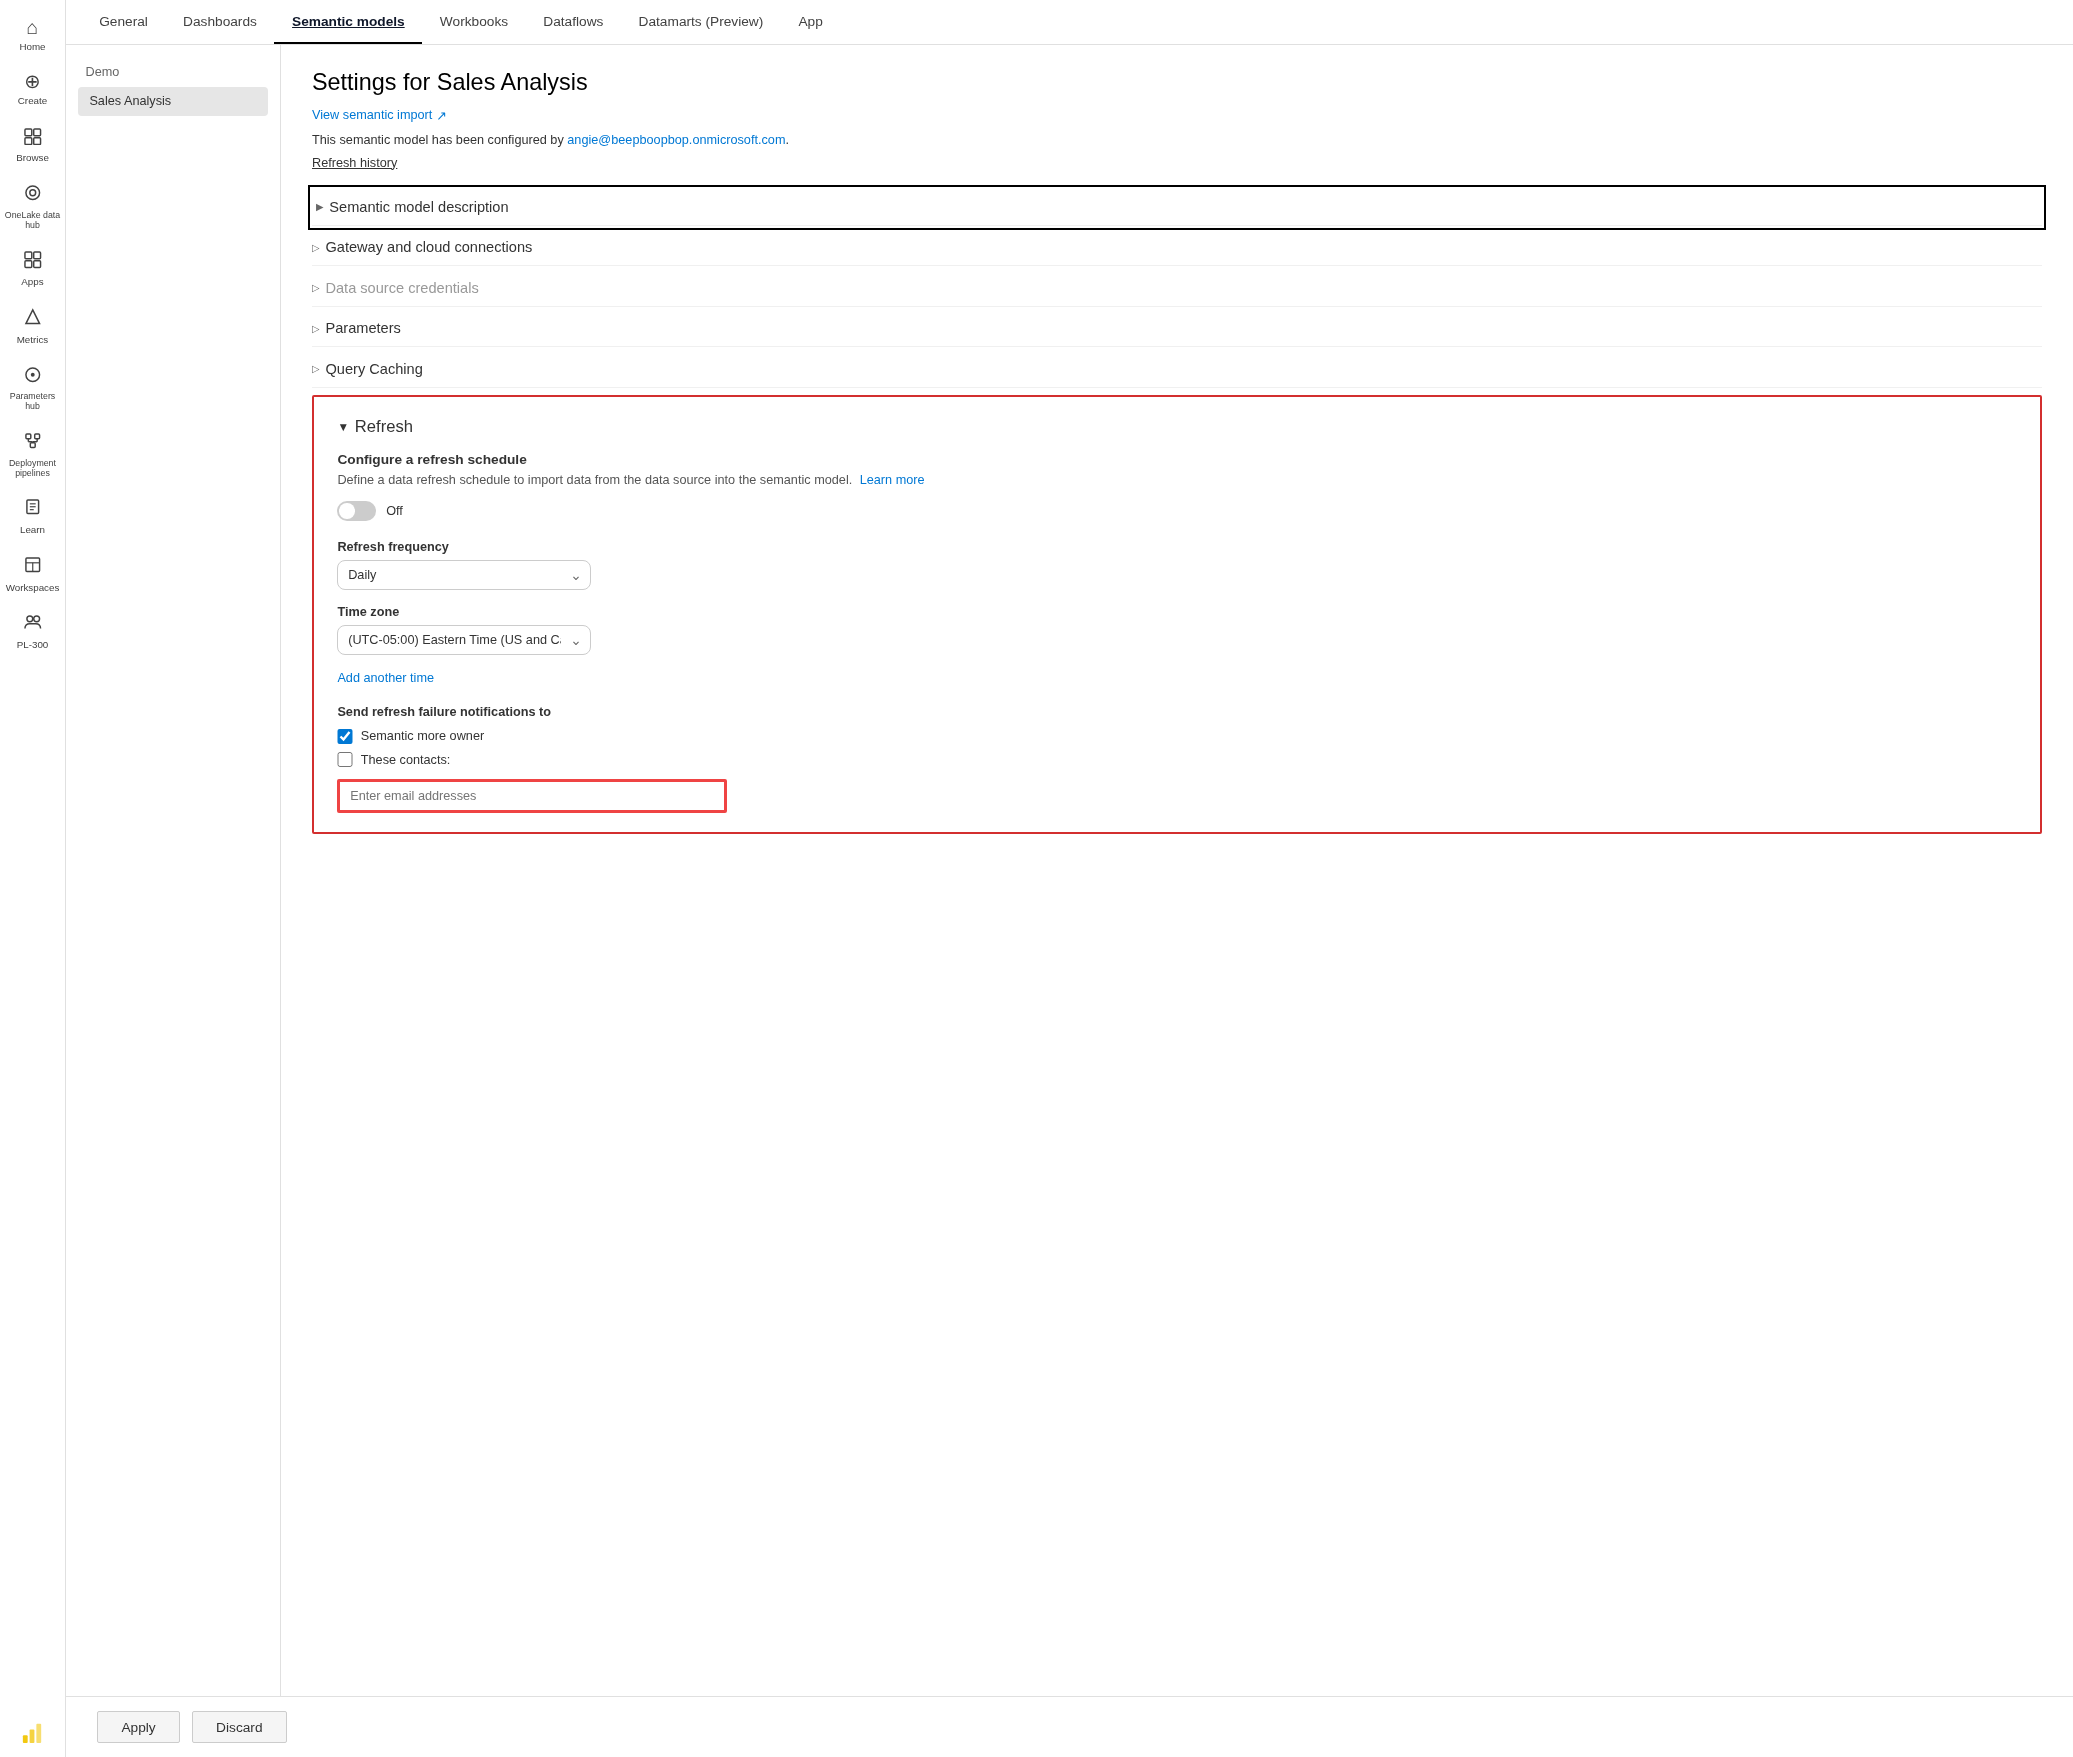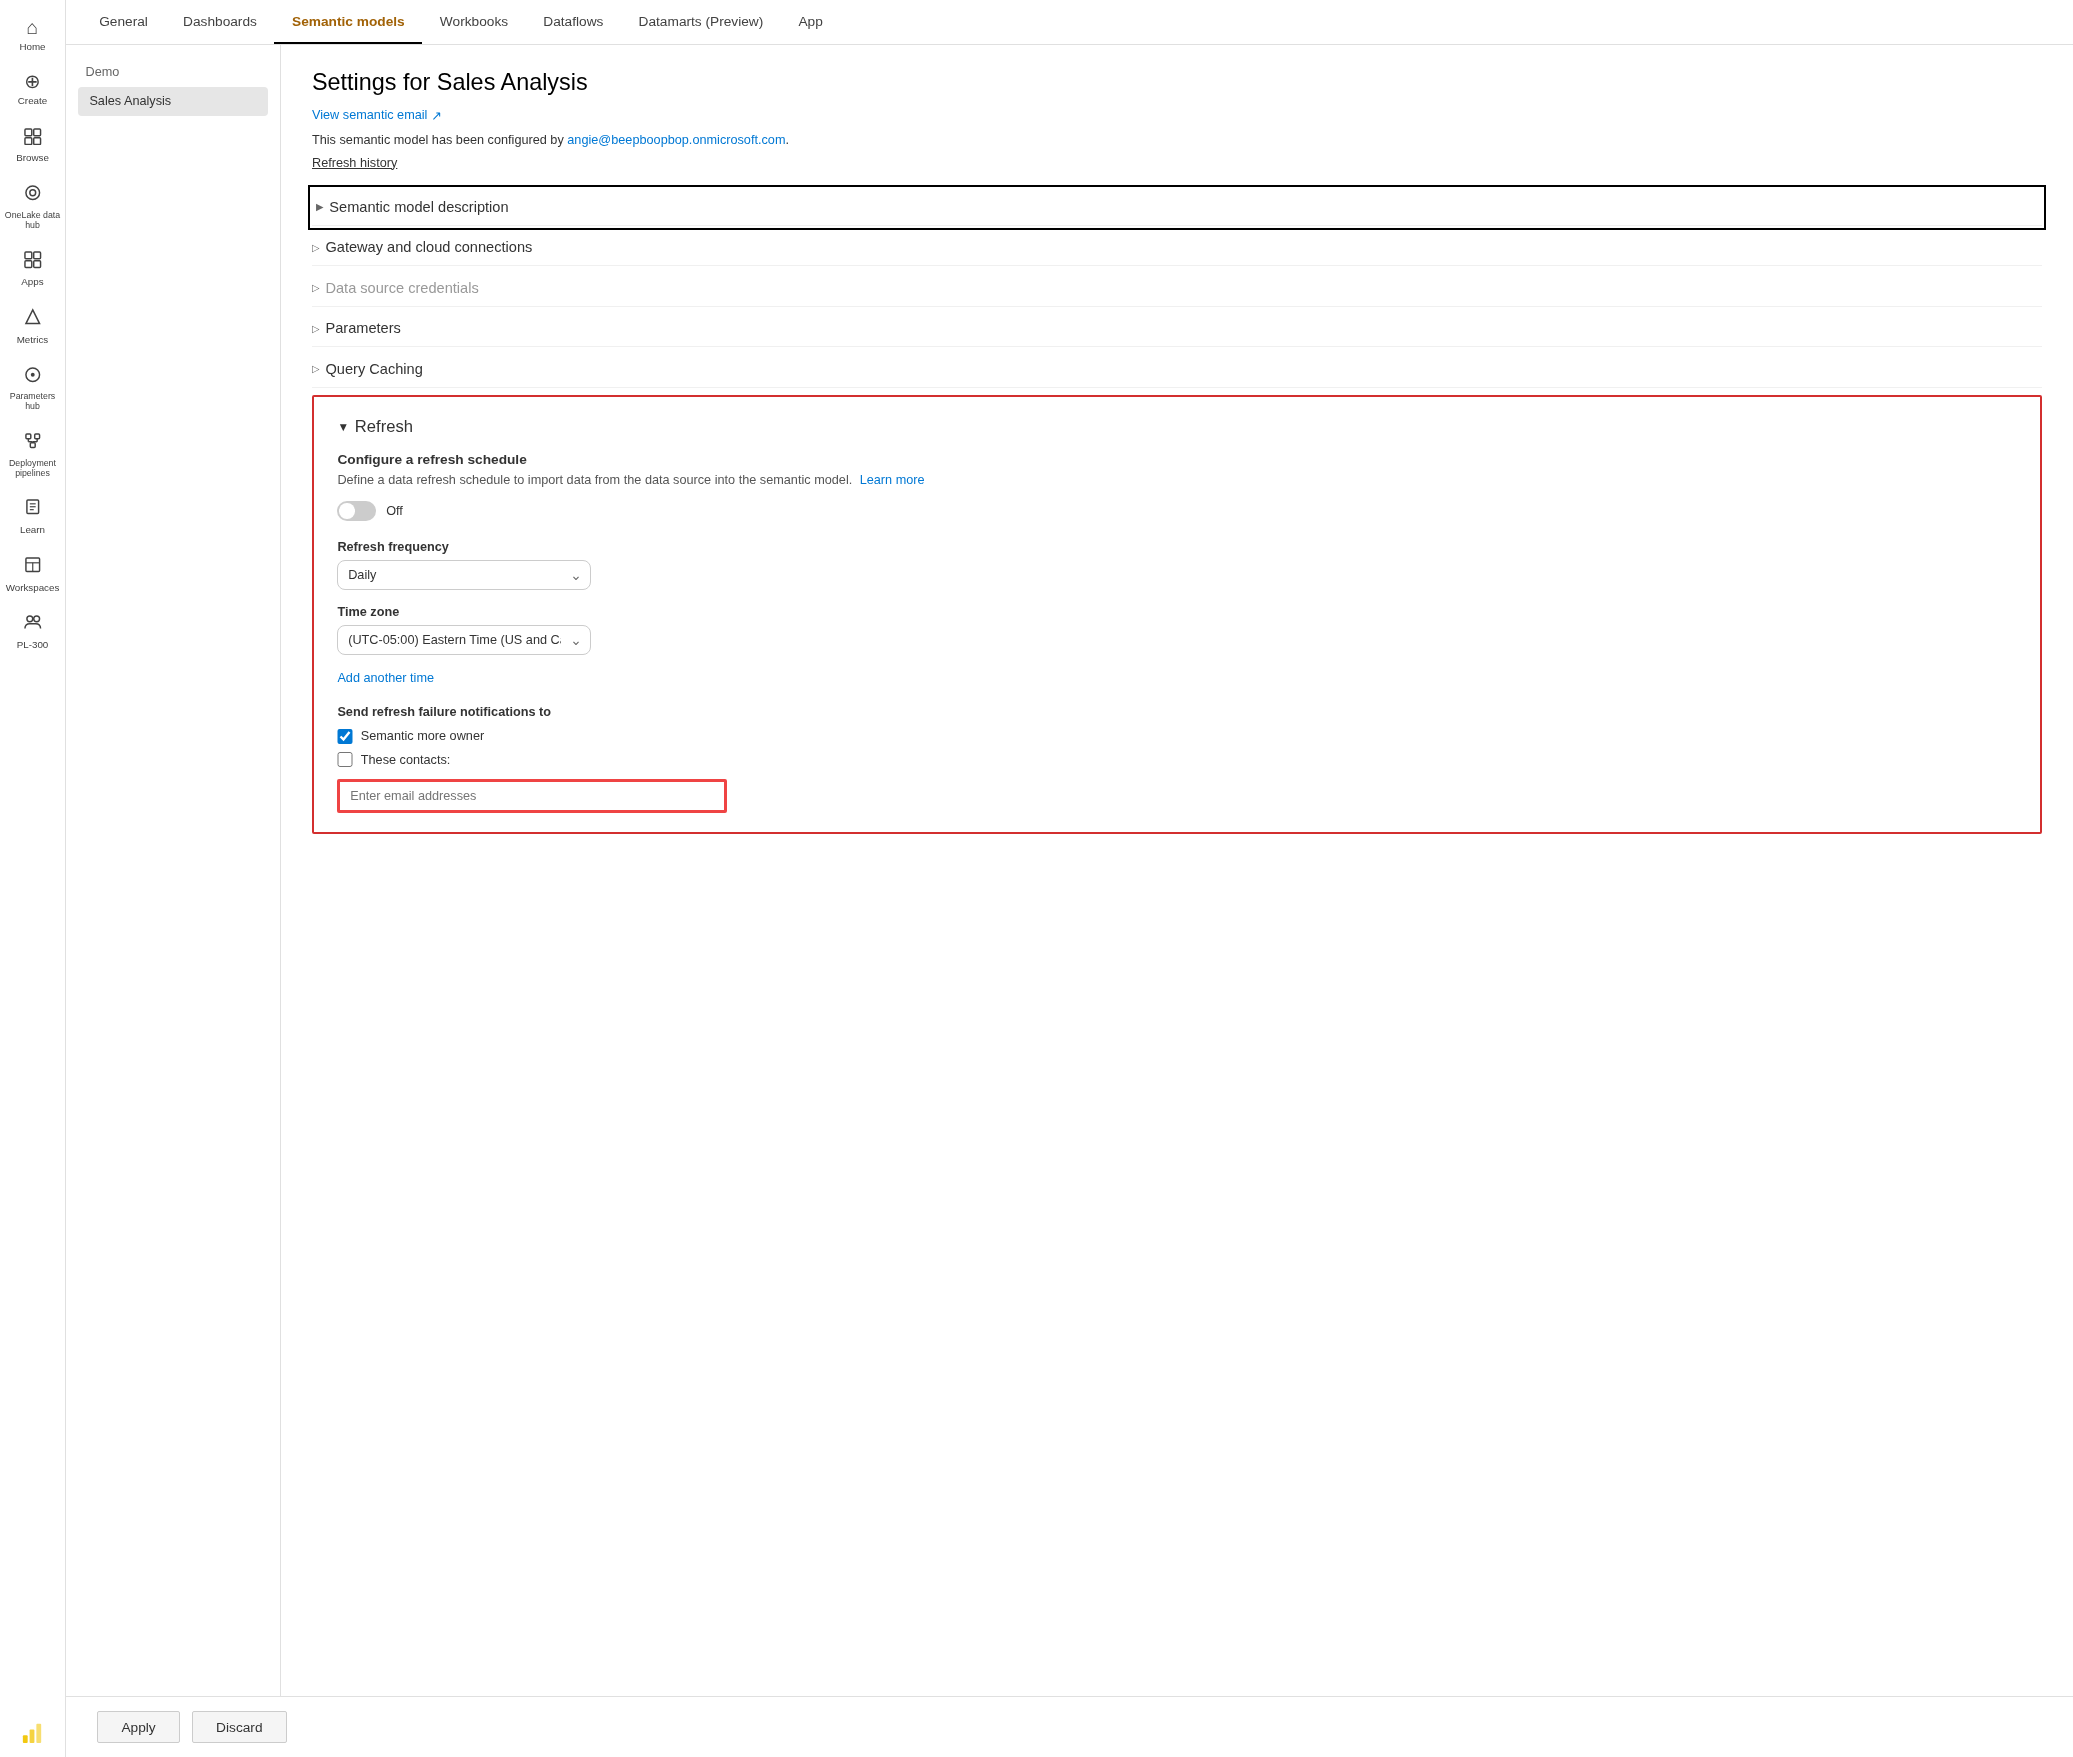--- a/index.html
+++ b/index.html
@@ -50,23 +50,24 @@
     }
     .top-tab {
       padding: 13.7px 17.6px;
       cursor: pointer;
       font-size: 13.7px;
       color: #424242;
       border-bottom: 2px solid transparent;
       white-space: nowrap;
     }
     .top-tab.active {
-      color: #a16207;
+      color: #0f172a;
       border-bottom: 2px solid #000;
       font-weight: 600;
+      text-decoration: underline;
     }
 
     
     .content-area {
       display: flex;
       flex: 1;
       overflow: hidden;
     }
 
     
@@ -458,21 +459,21 @@
 
       <div class="left-panel">
         <div class="group-label">Demo</div>
         <div class="item active">Sales Analysis</div>
       </div>
 
       <div class="right-panel">
         <h1 class="settings-title">Settings for Sales Analysis</h1>
 
         <a class="view-link">
-          <span>View semantic email</span>
+          <span>View semantic import</span>
           <span>↗</span>
         </a>
 
         <p class="configured-by">
           <span>This semantic model has been configured by </span><a>angie@beepboopbop.onmicrosoft.com</a><span>.</span>
         </p>
 
         <span class="refresh-history-link">Refresh history</span>
 
         

